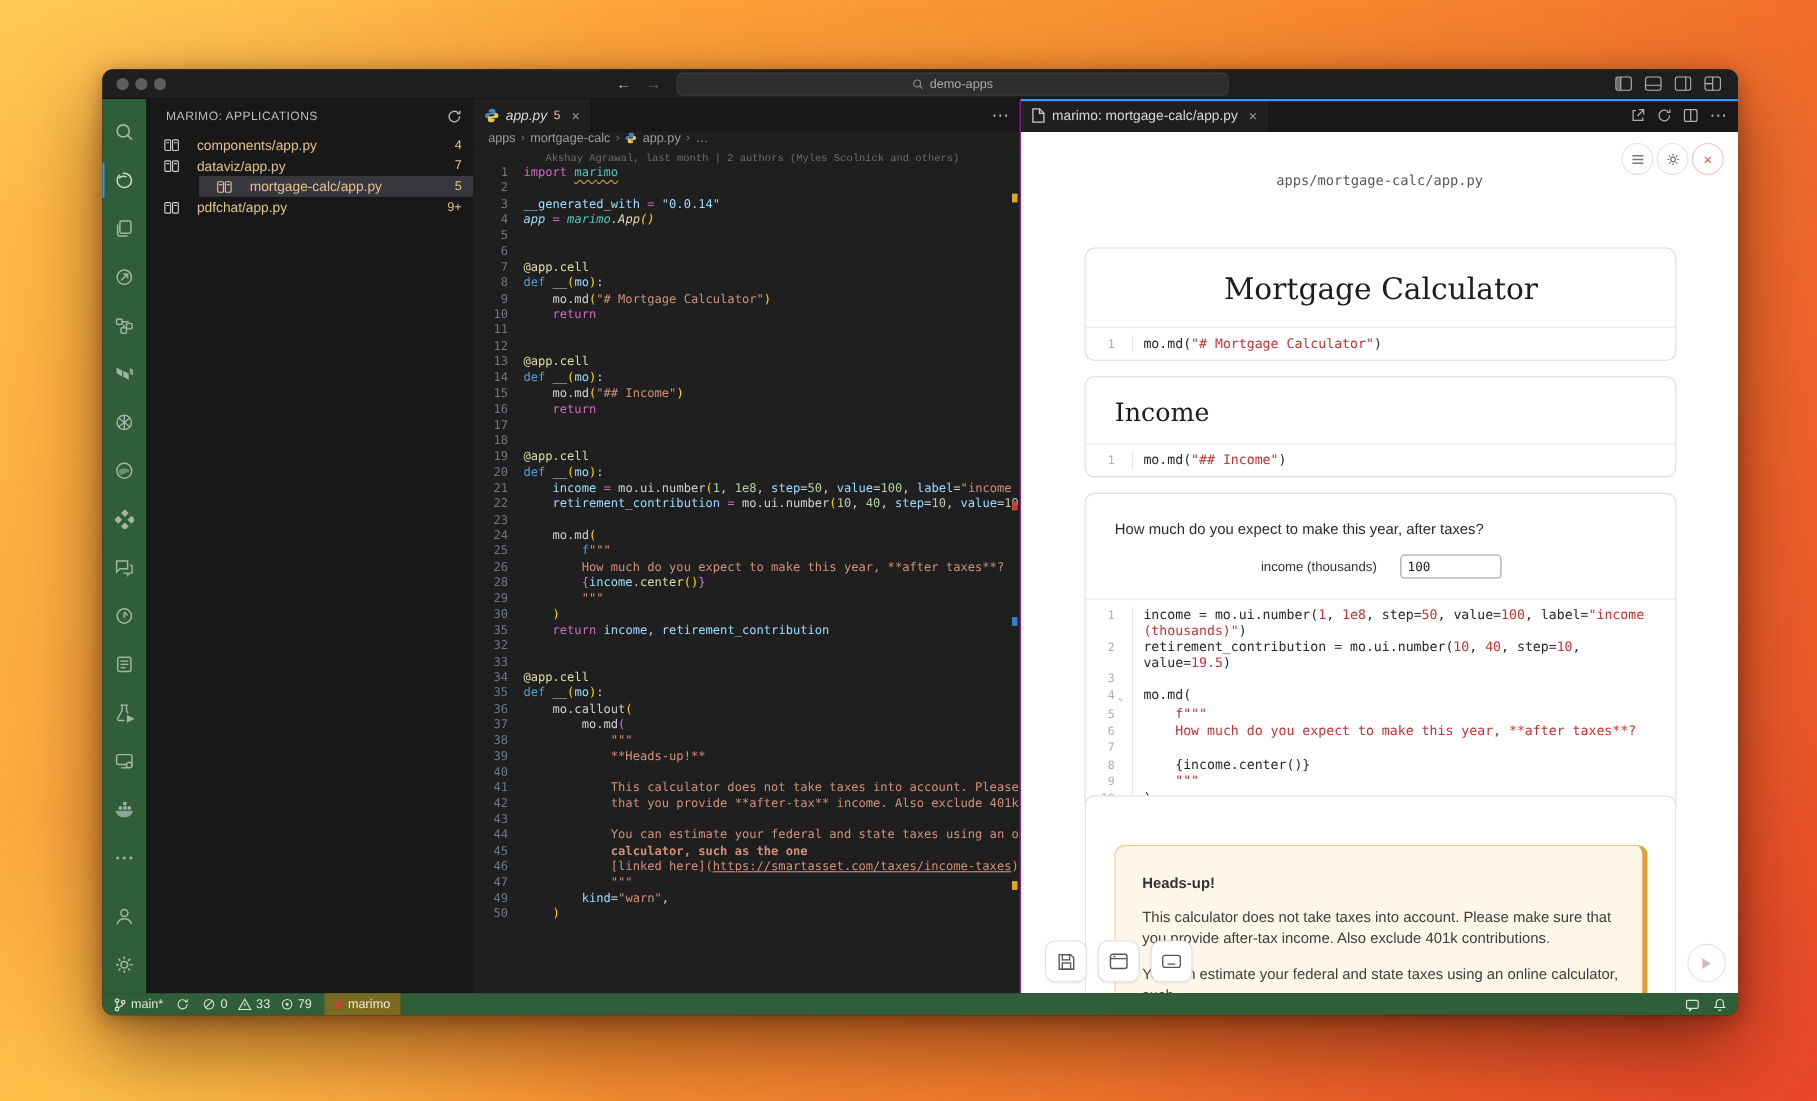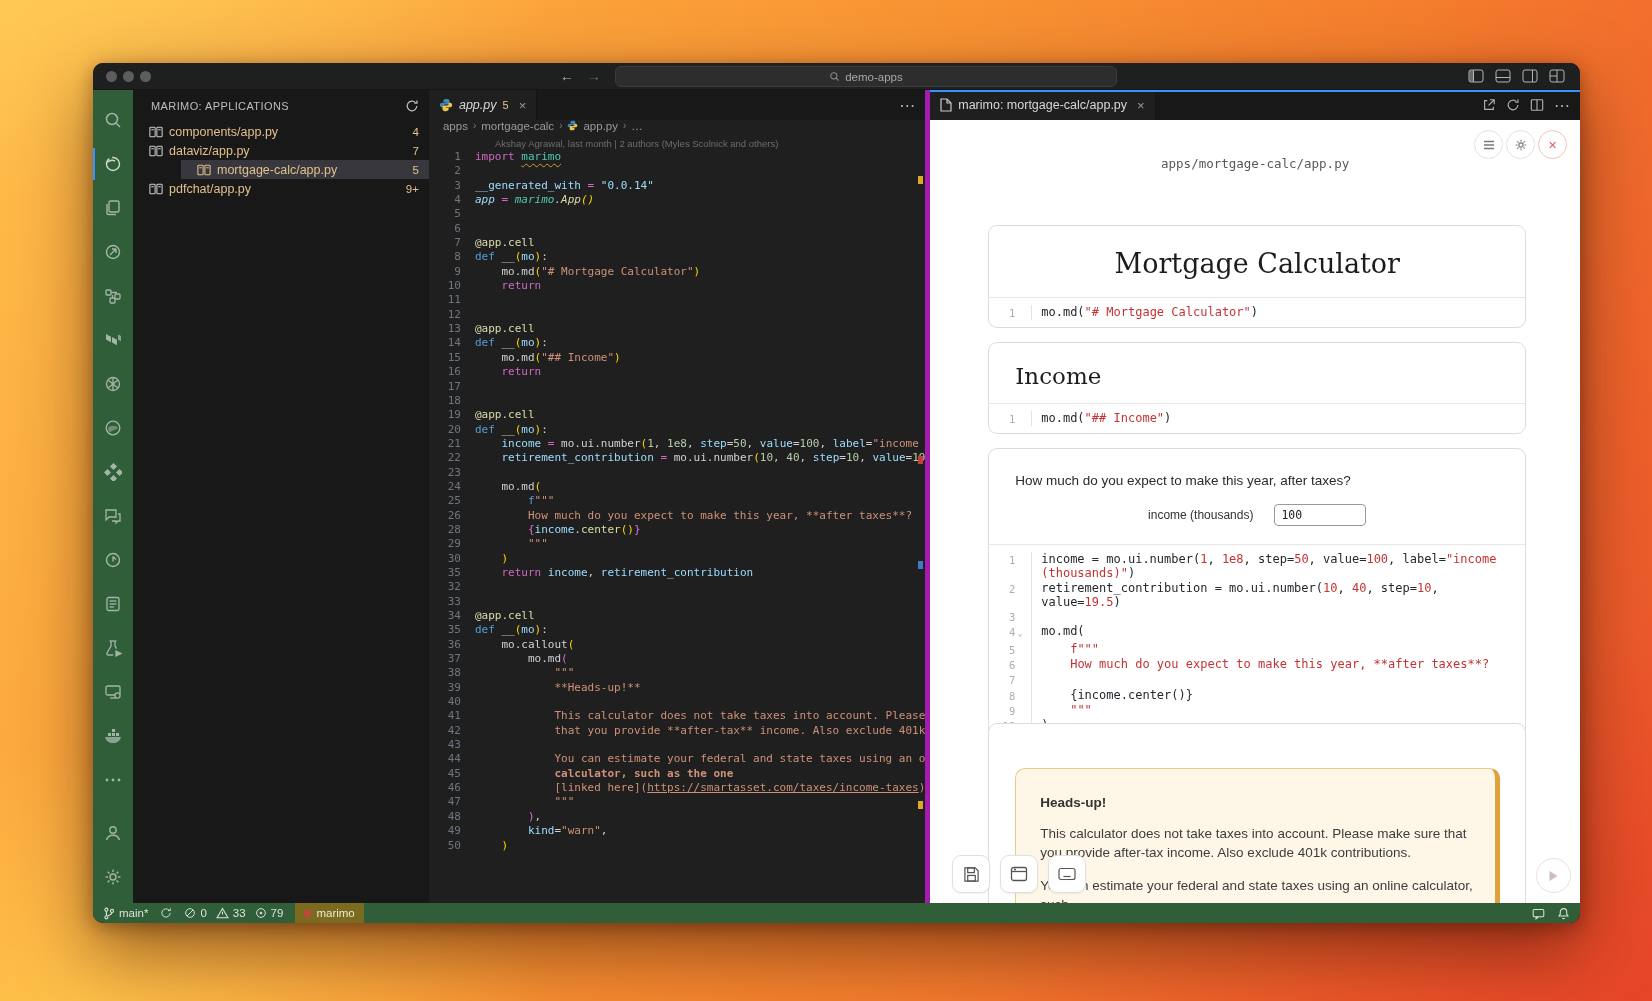--- a/index.html
+++ b/index.html
@@ -28,42 +28,42 @@
   
   .activitybar{width:40px;background:#2f5e38;display:flex;flex-direction:column;align-items:center;padding-top:8px;position:relative;}
   .ab-item{width:40px;height:44px;display:flex;align-items:center;justify-content:center;position:relative;color:#cfd8cf;opacity:.72;}
   .ab-item.active{opacity:1;}
   .ab-item.active::before{content:"";position:absolute;left:0;top:6px;bottom:6px;width:2px;background:#3794ff;}
   .ab-bottom{margin-top:auto;display:flex;flex-direction:column;align-items:center;padding-bottom:4px;}
   
   .sidebar{width:297px;background:#181818;color:#cccccc;font-size:12.5px;position:relative;}
   .sb-header{height:32px;display:flex;align-items:center;padding:0 10px 0 18px;font-size:11px;letter-spacing:.4px;color:#bdbdbd;}
   .sb-header .sp{flex:1}
-  .sb-row{height:19px;display:flex;align-items:center;padding:0 10px 0 16px;gap:6px;color:#e2c08d;cursor:default;justify-content:flex-end;}
+  .sb-row{height:19px;display:flex;align-items:center;padding:0 10px 0 16px;gap:16px;color:#e2c08d;cursor:default;justify-content:flex-end;}
   .sb-row .cnt{margin-left:auto;color:#e2c08d;font-size:11.5px;}
   .sb-row.sel{background:#37373d;margin-left:48px;}
   .bookic{width:14px;height:12px;flex:0 0 14px;}
   
   .group{position:relative;background:#1f1f1f;overflow:hidden;}
   .g1{width:498px;}
-  .g2{width:652px;border-left:5px solid #a21caf;}
+  .g2{width:652px;border-left:1px solid #a21caf;}
   .tabsrow{position:relative;height:30px;background:#181818;display:flex;align-items:stretch;}
   .tab{display:flex;align-items:center;gap:6px;padding:0 10px;background:#1f1f1f;color:#d7d7d7;font-size:12.5px;border-right:1px solid #141414;}
   .tab .lbl{font-style:italic;}
   .tab .lbl.up{font-style:normal;}
   .tab .badge{color:#e2c08d;font-size:11px;}
   .tab .x{color:#9a9a9a;font-size:13px;margin-left:4px;}
   .tab-actions{margin-left:auto;display:flex;align-items:center;gap:10px;padding:0 10px;color:#b0b0b0;}
   .g2 .topline{position:absolute;left:0;top:0;right:0;height:2px;background:#3794ff;z-index:4;}
   .breadcrumbs{height:17px;display:flex;gap:5px;padding-left:14px;color:#9a9a9a;font-size:11.5px;background:#1f1f1f;}
   .breadcrumbs .sep{color:#7a7a7a;font-size:10px;}
   
   .codearea{position:absolute;left:0;top:47px;right:0;bottom:0;overflow:hidden;
     font-family:"DejaVu Sans Mono",monospace;font-size:11px;line-height:14.35px;}
-  .blame{color:#6d6d6d;font-size:9.5px;line-height:13px;padding-left:66px;font-family:Liberation Sans, sans-serif;}
+  .blame{color:#6d6d6d;font-size:9.5px;line-height:13px;padding-left:66px;font-family:Liberation Mono, monospace;}
   .cl{display:flex;white-space:pre;}
   .cl .g{flex:0 0 32px;text-align:right;color:#6e7681;margin-right:14px;user-select:none;}
   .tk-kw{color:#cf68c1}.tk-bl{color:#569cd6}.tk-fn{color:#dcdcaa}.tk-vr{color:#9cdcfe}
   .tk-nm{color:#b5cea8}.tk-st{color:#ce9178}.tk-md{color:#4ec9b0}.tk-pn{color:#d0d0d0}
   .tk-bk{color:#ffd602}.tk-bk2{color:#da70d6}.tk-sb{color:#9cdcfe}
   .tk-ln{color:#ce9178;text-decoration:underline;}
   .tk-mdsq{color:#4ec9b0;text-decoration:underline wavy #c8a03c 1px;text-underline-offset:3px;}
   .ovr{position:absolute;right:2px;width:5px;height:8px;z-index:5;}
   
   .webview{position:absolute;left:0;top:30px;right:0;bottom:0;background:#ffffff;overflow:hidden;color:#1f1f1f;}
@@ -415,21 +415,20 @@
               <div class="cl"><span class="g">38</span><span class="c" style="white-space: pre;"><span class="tk-st">            """</span></span></div>
               <div class="cl"><span class="g">39</span><span class="c" style="white-space: pre;"><span class="tk-st">            **Heads-up!**</span></span></div>
               <div class="cl"><span class="g">40</span><span class="c" style="white-space: pre;">&nbsp;</span></div>
               <div class="cl"><span class="g">41</span><span class="c" style="white-space: pre;"><span class="tk-st">            This calculator does not take taxes into account. Please make sure</span></span></div>
               <div class="cl"><span class="g">42</span><span class="c" style="white-space: pre;"><span class="tk-st">            that you provide **after-tax** income. Also exclude 401k contributions.</span></span></div>
               <div class="cl"><span class="g">43</span><span class="c" style="white-space: pre;">&nbsp;</span></div>
               <div class="cl"><span class="g">44</span><span class="c" style="white-space: pre;"><span class="tk-st">            You can estimate your federal and state taxes using an online</span></span></div>
               <div class="cl"><span class="g">45</span><span class="c" style="white-space: pre; font-weight: bold;"><span class="tk-st">            calculator, such as the one</span></span></div>
               <div class="cl"><span class="g">46</span><span class="c" style="white-space: pre;"><span class="tk-st">            [linked here](</span><span class="tk-ln">https://smartasset.com/taxes/income-taxes</span><span class="tk-st">).</span></span></div>
               <div class="cl"><span class="g">47</span><span class="c" style="white-space: pre;"><span class="tk-st">            """</span></span></div>
-              <div class="cl"><span class="g">48</span><span class="c" style="white-space: pre;"><span class="tk-bk2">        )</span><span class="tk-pn">,</span></span></div>
               <div class="cl"><span class="g">49</span><span class="c" style="white-space: pre;"><span class="tk-vr">        kind</span><span class="tk-pn">=</span><span class="tk-st">"warn"</span><span class="tk-pn">,</span></span></div>
               <div class="cl"><span class="g">50</span><span class="c" style="white-space: pre;"><span class="tk-bk">    )</span></span></div>
             </div>
         </div>
         <div class="ovr" style="top:86px;background:#d9a927"></div>
         <div class="ovr" style="top:366px;background:#c24038"></div>
         <div class="ovr" style="top:471px;background:#3e7cc9"></div>
         <div class="ovr" style="top:711px;background:#d9a927"></div>
       </div>
 

